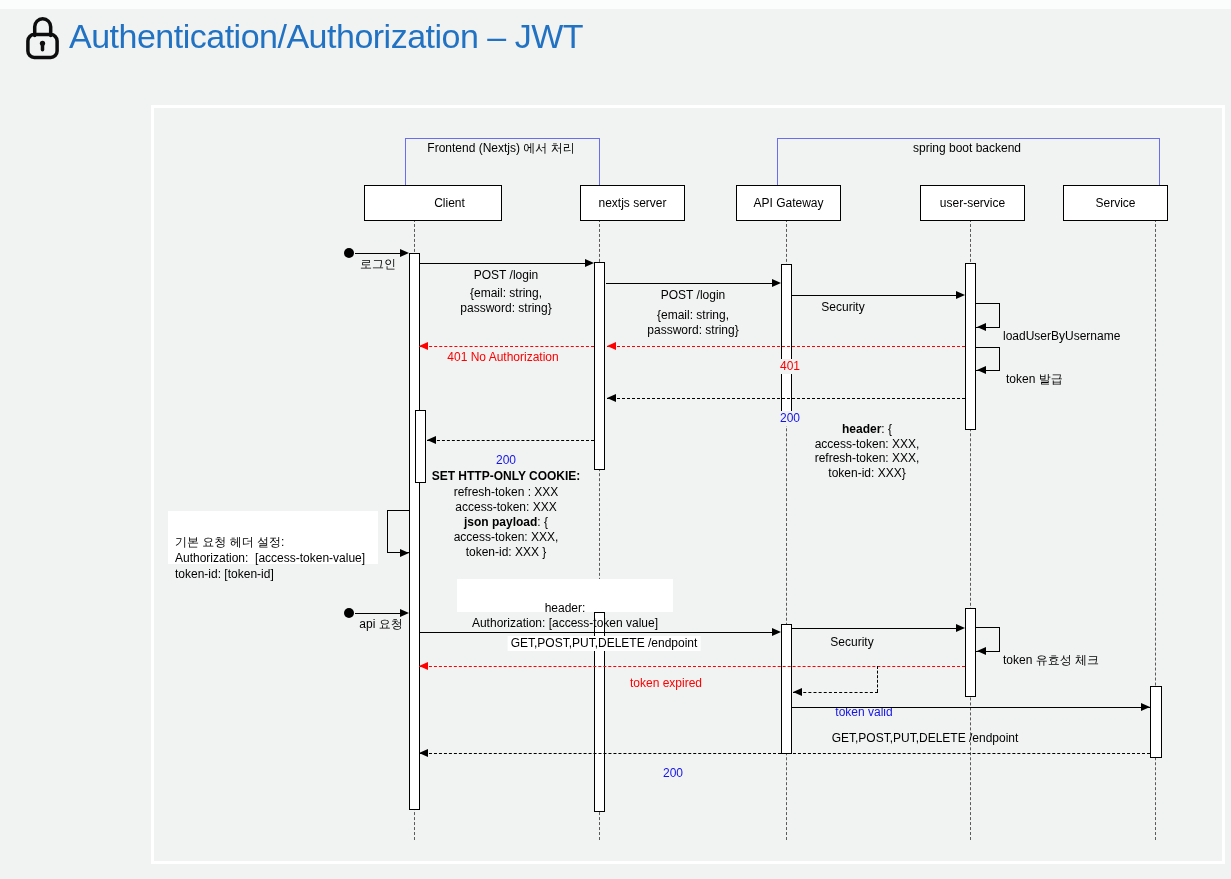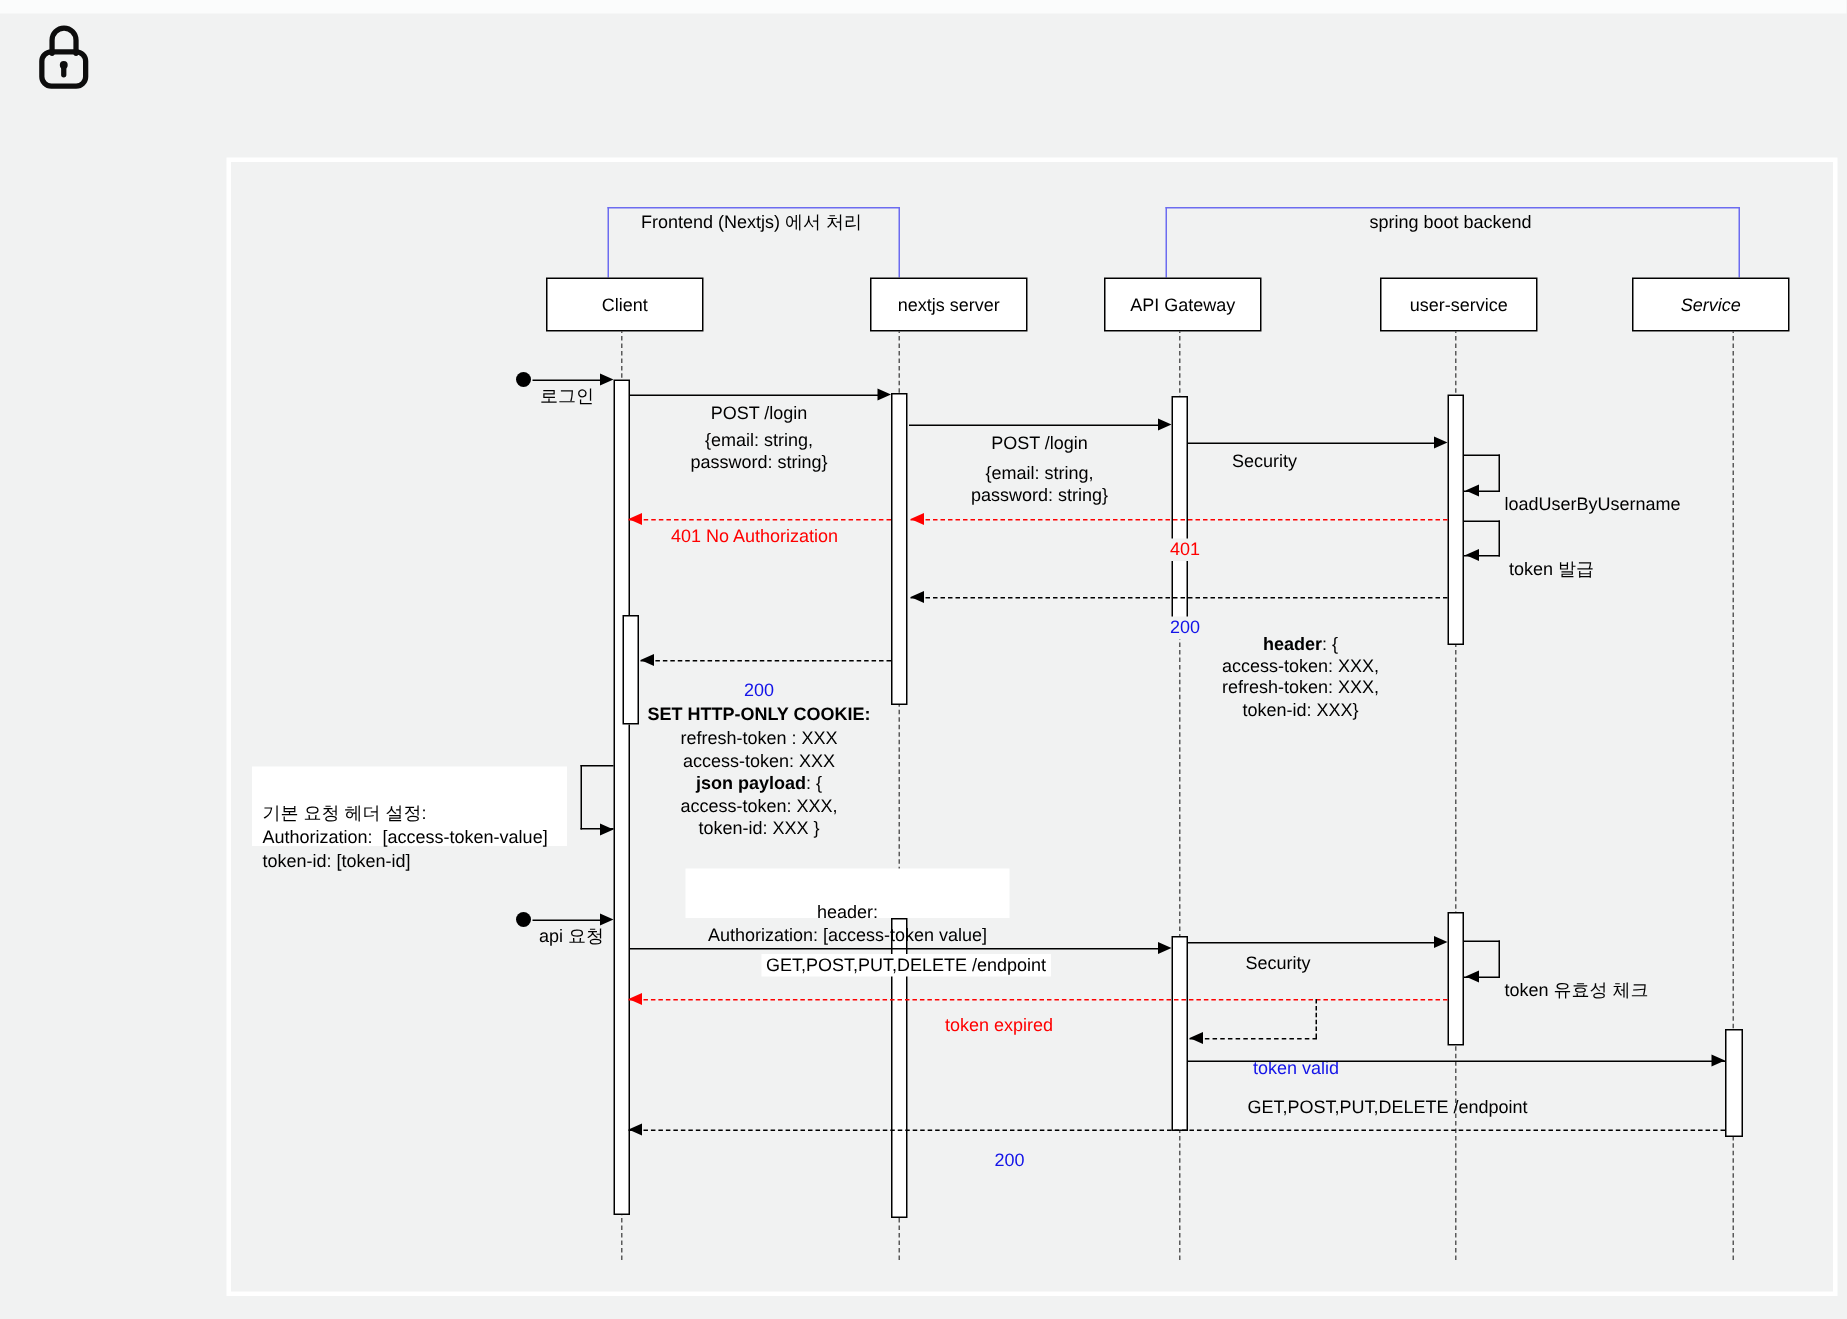--- a/index.html
+++ b/index.html
@@ -56,48 +56,49 @@
 
 <div class="titlebar">
   <span>
     <svg width="37" height="46" viewBox="0 0 38 47">
       <path d="M11 22 v-9 a8.2 8.2 0 0 1 16.4 0 v9" fill="none" stroke="#0d0d0d" stroke-width="3.6" stroke-linecap="round"></path>
       <rect x="4" y="21" width="30" height="23.5" rx="6.5" fill="none" stroke="#0d0d0d" stroke-width="3.6"></rect>
       <circle cx="19" cy="30" r="2.7" fill="#0d0d0d"></circle>
       <rect x="17.2" y="30.5" width="3.6" height="8" rx="1.8" fill="#0d0d0d"></rect>
     </svg>
   </span>
+  <span class="title">Authentication/Authorization – JWT</span>
 </div>
 
 <div class="panel"></div>
 
 <div class="bracket" style="left:405px;top:138px;width:193px;height:47px;"></div>
 <div class="bracket" style="left:777px;top:138px;width:381px;height:47px;"></div>
 <div class="lbl ctr" style="left:501px;top:121px;">Frontend (Nextjs) 에서 처리</div>
 <div class="lbl ctr" style="left:967px;top:121px;">spring boot backend</div>
 
 <div class="lifeline" style="left:414px;top:219px;height:621px;"></div>
 <div class="lifeline" style="left:599px;top:219px;height:621px;"></div>
 <div class="lifeline" style="left:786px;top:219px;height:621px;"></div>
 <div class="lifeline" style="left:970px;top:219px;height:621px;"></div>
 <div class="lifeline" style="left:1155px;top:219px;height:621px;"></div>
 
-<div class="pbox" style="left:364px;">
+<div class="pbox" style="left:364px;padding-left:33px;">
     <span>Client</span>
   </div>
 <div class="pbox" style="left:580px;">
     <span>nextjs server</span>
   </div>
 <div class="pbox" style="left:736px;">
     <span>API Gateway</span>
   </div>
 <div class="pbox" style="left:920px;">
     <span>user-service</span>
   </div>
-<div class="pbox" style="left:1088px;font-style:italic;">
+<div class="pbox" style="left:1063px;">
     <span>Service</span>
   </div>
 
 <div class="bar" style="left:409px;top:253px;width:11px;height:557px;"></div>
 <div class="bar" style="left:415px;top:410px;width:11px;height:73px;"></div>
 <div class="bar" style="left:594px;top:262px;width:11px;height:208px;"></div>
 <div class="bar" style="left:594px;top:612px;width:11px;height:200px;"></div>
 <div class="bar" style="left:781px;top:264px;width:11px;height:151px;"></div>
 <div class="bar" style="left:781px;top:624px;width:11px;height:130px;"></div>
 <div class="bar" style="left:965px;top:263px;width:11px;height:167px;"></div>

